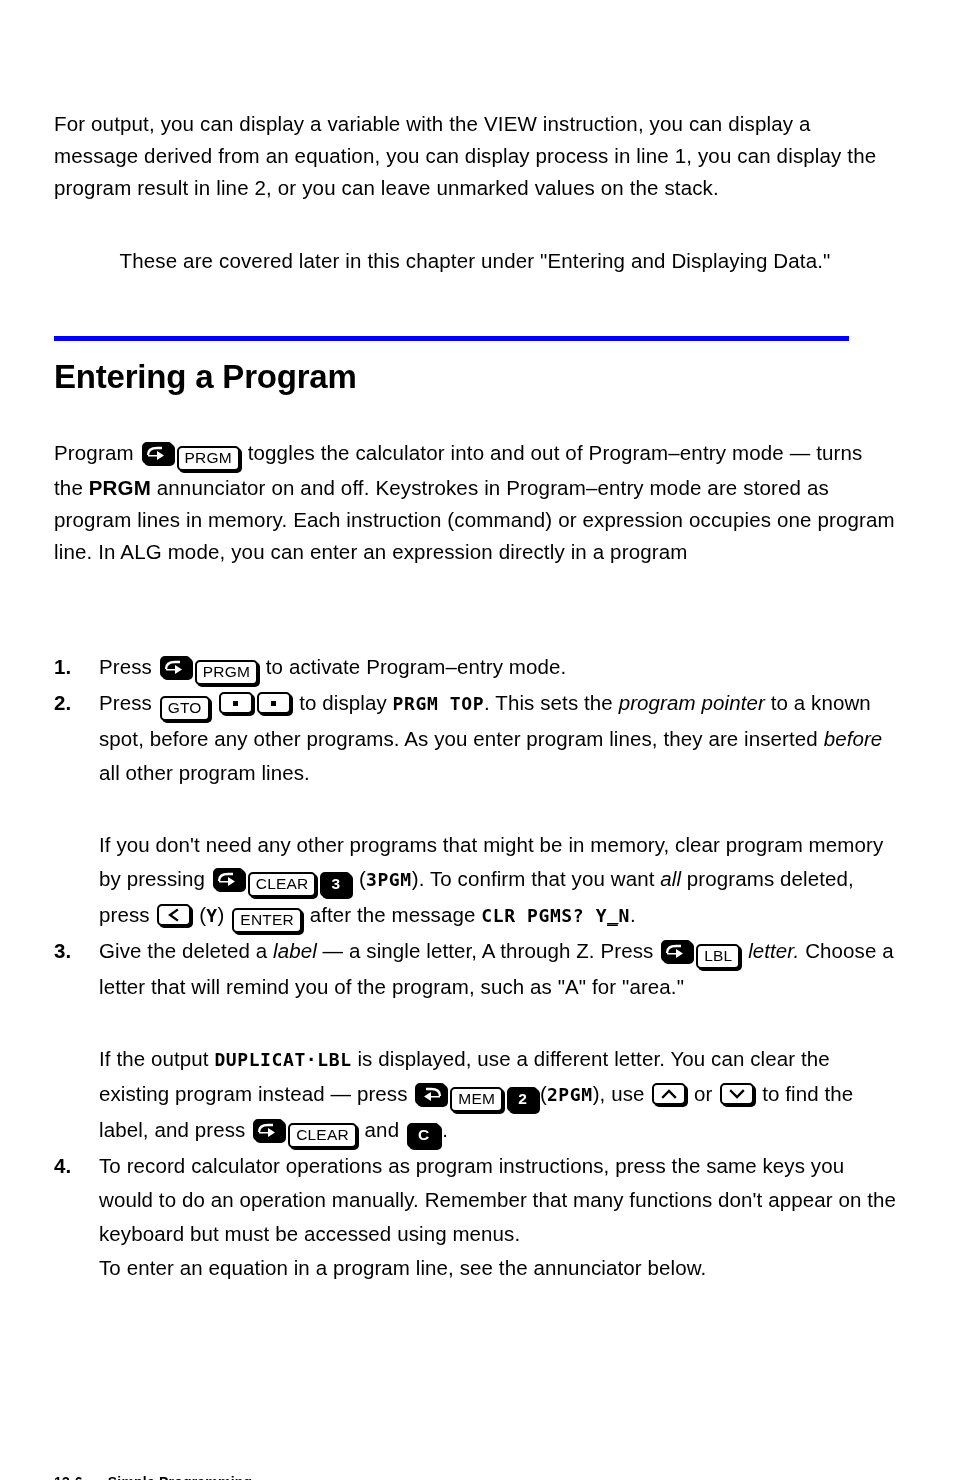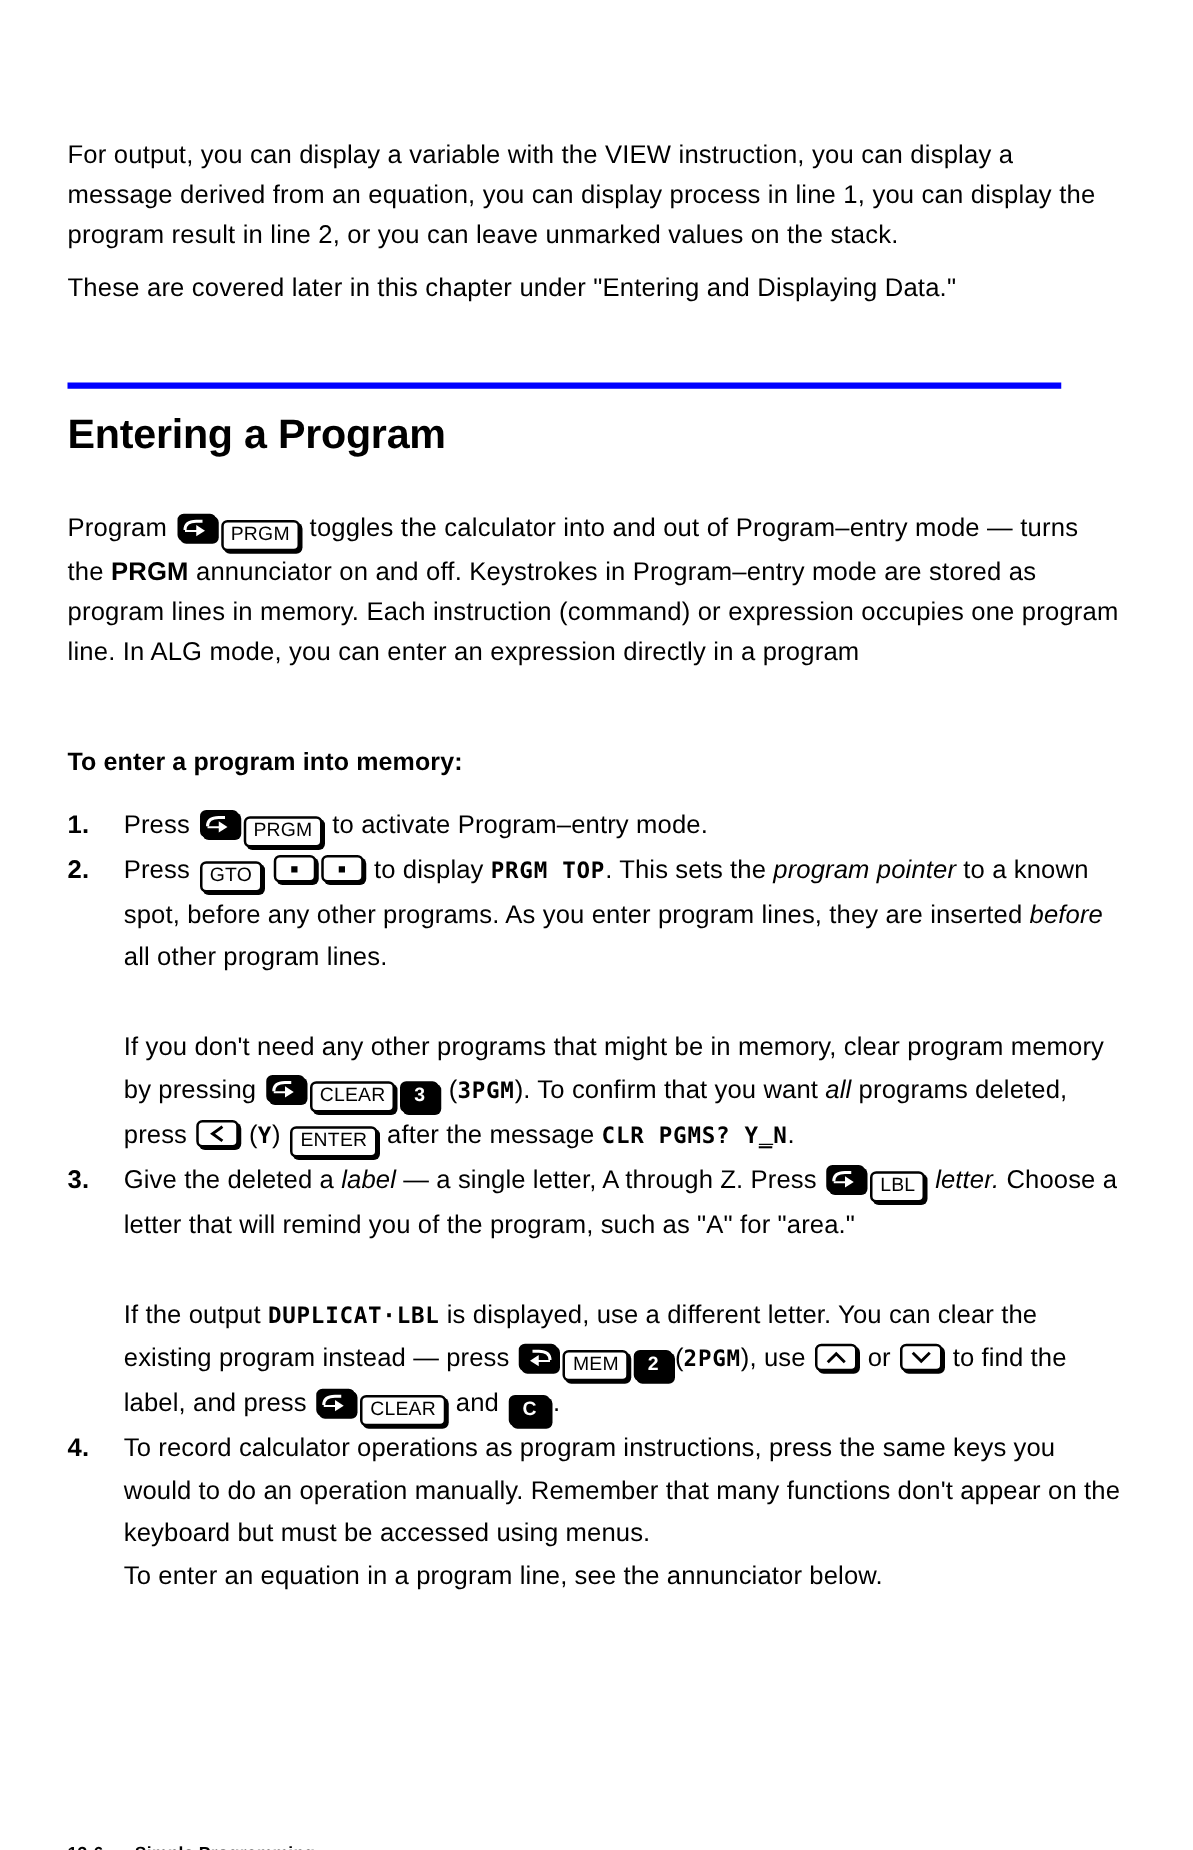--- a/index.html
+++ b/index.html
@@ -23,21 +23,21 @@
   }
 
   
   .para {
     font-size: 20.5px;
     line-height: 32px;
     letter-spacing: 0.15px;
     margin: 0 0 0 0;
     text-align: left;
   }
-  .para + .para { margin-top: 11px; }
+  .para + .para { margin-top: 41px; text-align: center; }
 
   
   .rule {
     height: 5px;
     background: #0000ff;
     margin: 59px 0 0 0;
     width: 795px;
   }
   h1.heading {
     font-size: 33px;
@@ -197,21 +197,20 @@
 
   <div class="gap-b"></div>
 
   <p class="para"><span>Program </span><span class="shiftkey"><svg viewBox="0 0 27 18">
           <path d="M4 11 L13 11 L13 7 L20 11.5 L13 16 L13 12.5 L4 12.5 Z" fill="#fff"></path>
           <path d="M4 11 C4 6, 8 4, 13 4 L18 4" stroke="#fff" stroke-width="2.4" fill="none"></path>
         </svg></span><span class="key">PRGM</span><span> toggles the calculator into and out of Program–entry mode — turns the </span><b>PRGM</b><span> annunciator on and off. Keystrokes in Program–entry mode are stored as program lines in memory. Each instruction (command) or expression occupies one program line. In ALG mode, you can enter an expression directly in a program</span></p>
 
   <div class="gap-a"></div>
 
-  <p class="subhead">To enter a program into memory:</p>
 
   <div style="height:21px"></div>
 
   <ol class="olist">
 
     <li class="oitem">
       <span class="onum">1.</span><span>Press </span><span class="shiftkey"><svg viewBox="0 0 27 18">
             <path d="M4 11 L13 11 L13 7 L20 11.5 L13 16 L13 12.5 L4 12.5 Z" fill="#fff"></path>
             <path d="M4 11 C4 6, 8 4, 13 4 L18 4" stroke="#fff" stroke-width="2.4" fill="none"></path>
           </svg></span><span class="key">PRGM</span><span> to activate Program–entry mode.</span>

